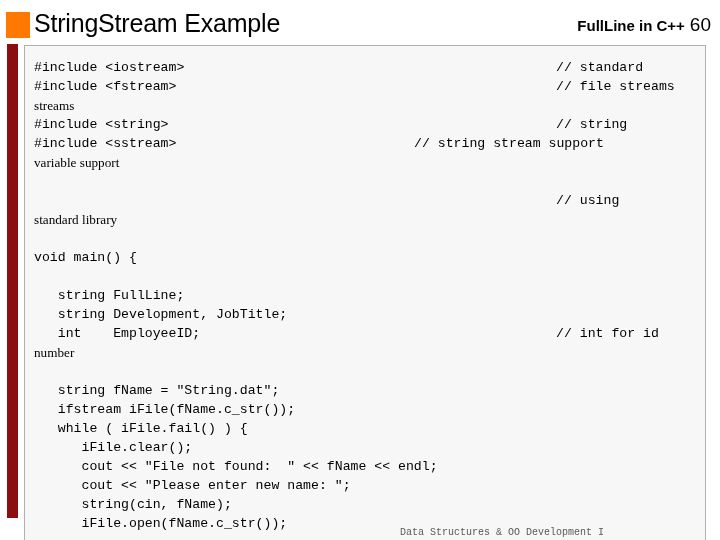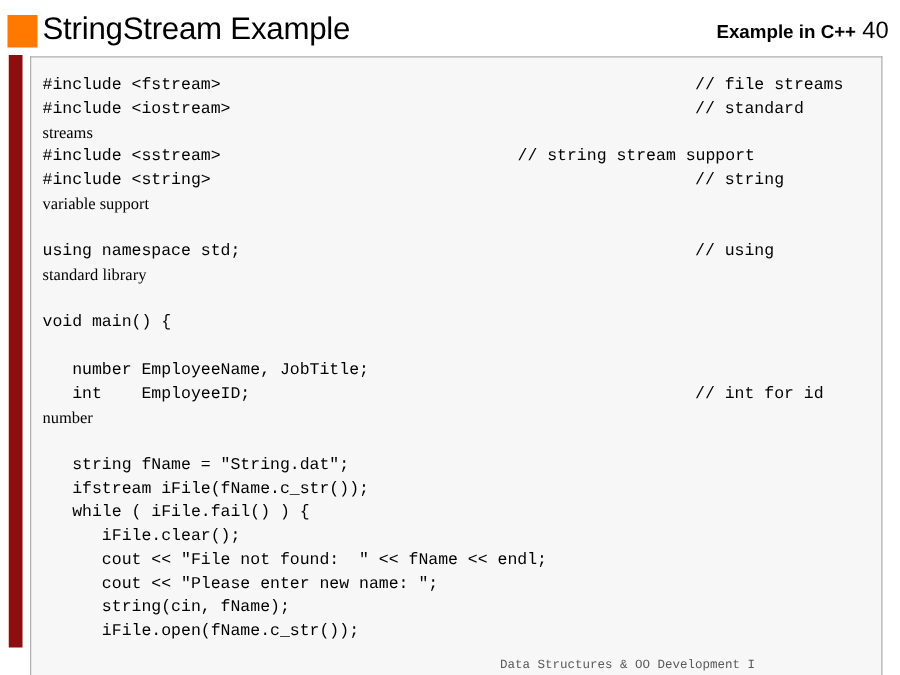--- a/index.html
+++ b/index.html
@@ -123,41 +123,42 @@
     font-family: Liberation Mono, monospace;
   }
 </style>
 </head>
 <body>
 
 <div class="slide-header">
   <div class="title-bullet" style="background: rgb(255, 121, 0);"></div>
   <div class="slide-title">StringStream Example</div>
   <div class="header-right">
-    <span class="header-topic">Example in C++</span><span class="header-slide-no">40</span>
+    <span class="header-topic">FullLine in C++</span><span class="header-slide-no">60</span>
   </div>
 </div>
 
 <div class="left-bar" style="background: rgb(139, 15, 15);"></div>
 
 <div class="code-box">
   <div class="code-inner">
+      <div class="code-line"><span>#include &lt;iostream&gt;</span><span class="cmt" style="left: 522px;">// standard</span></div>
       <div class="code-line"><span>#include &lt;fstream&gt;</span><span class="cmt" style="left: 522px;">// file streams</span></div>
-      <div class="code-line"><span>#include &lt;iostream&gt;</span><span class="cmt" style="left: 522px;">// standard</span></div>
       <div class="wrap-tail">streams</div>
+      <div class="code-line"><span>#include &lt;string&gt;</span><span class="cmt" style="left: 522px;">// string</span></div>
       <div class="code-line"><span>#include &lt;sstream&gt;</span><span class="cmt" style="left: 380px;">// string stream support</span></div>
-      <div class="code-line"><span>#include &lt;string&gt;</span><span class="cmt" style="left: 522px;">// string</span></div>
       <div class="wrap-tail">variable support</div>
       <div class="blank-line"></div>
-      <div class="code-line"><span>using namespace std;</span><span class="cmt" style="left: 522px;">// using</span></div>
+      <div class="code-line"><span class="cmt" style="left: 522px;">// using</span></div>
       <div class="wrap-tail">standard library</div>
       <div class="blank-line"></div>
       <div class="code-line"><span>void main() {</span></div>
       <div class="blank-line"></div>
-      <div class="code-line"><span>   number EmployeeName, JobTitle;</span></div>
+      <div class="code-line"><span>   string FullLine;</span></div>
+      <div class="code-line"><span>   string Development, JobTitle;</span></div>
       <div class="code-line"><span>   int    EmployeeID;</span><span class="cmt" style="left: 522px;">// int for id</span></div>
       <div class="wrap-tail">number</div>
       <div class="blank-line"></div>
       <div class="code-line"><span>   string fName = "String.dat";</span></div>
       <div class="code-line"><span>   ifstream iFile(fName.c_str());</span></div>
       <div class="code-line"><span>   while ( iFile.fail() ) {</span></div>
       <div class="code-line"><span>      iFile.clear();</span></div>
       <div class="code-line"><span>      cout &lt;&lt; "File not found:  " &lt;&lt; fName &lt;&lt; endl;</span></div>
       <div class="code-line"><span>      cout &lt;&lt; "Please enter new name: ";</span></div>
       <div class="code-line"><span>      string(cin, fName);</span></div>

